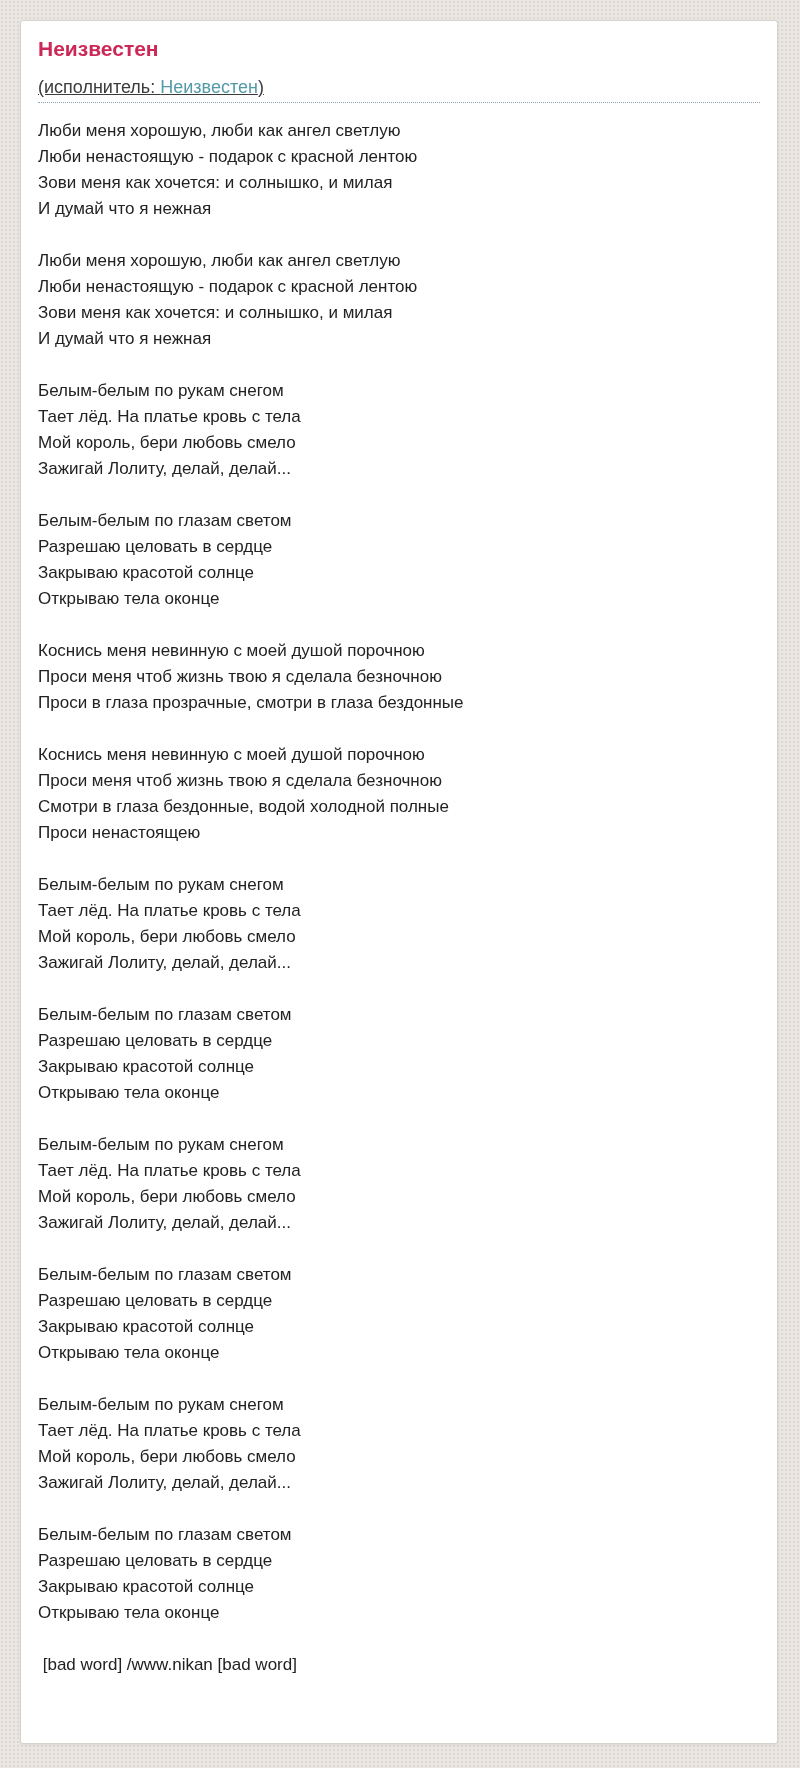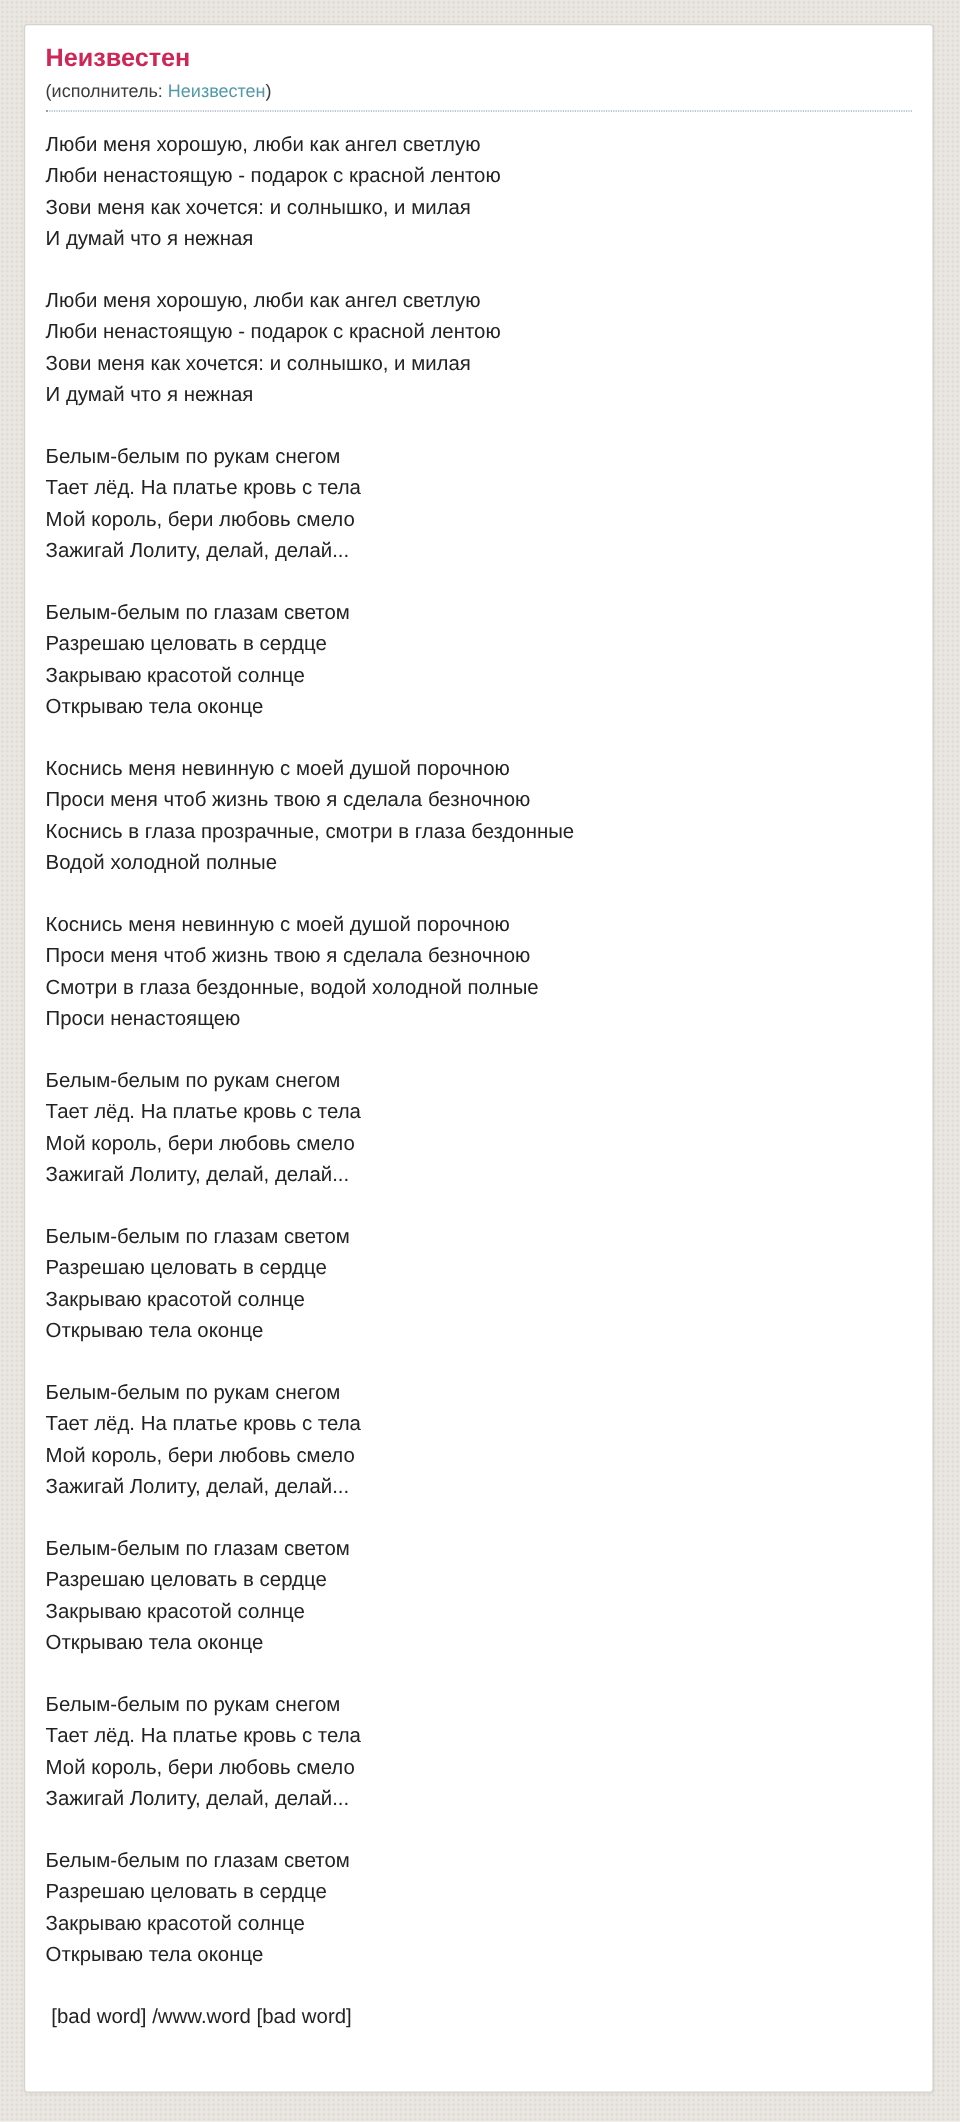--- a/index.html
+++ b/index.html
@@ -33,26 +33,27 @@
     padding:15px 17px 30px 17px;
     min-height:1724px;
   }
   .song-title{
     font-size:21px;
     font-weight:bold;
     line-height:26px;
     color:var(--title-color);
   }
   .artist-line{
-    font-size:15px;
+    font-size:18px;
     line-height:18px;
     color:var(--muted-color);
-    margin-top:6px;
+    margin-top:16px;
     padding-bottom:6px;
     border-bottom:1px dotted var(--divider-color);
+    text-decoration:underline;
   }
   .artist-link{
     color:var(--link-color);
     text-decoration:none;
     cursor:pointer;
   }
   .lyrics{
     margin-top:15px;
     font-size:17px;
     line-height:26px;
@@ -90,22 +91,21 @@
       </div>
       <div class="stanza">
         <div class="line">Белым-белым по глазам светом</div>
         <div class="line">Разрешаю целовать в сердце</div>
         <div class="line">Закрываю красотой солнце</div>
         <div class="line">Открываю тела оконце</div>
       </div>
       <div class="stanza">
         <div class="line">Коснись меня невинную с моей душой порочною</div>
         <div class="line">Проси меня чтоб жизнь твою я сделала безночною</div>
-        <div class="line">Коснись в глаза прозрачные, смотри в глаза бездонные</div>
-        <div class="line">Водой холодной полные</div>
+        <div class="line">Проси в глаза прозрачные, смотри в глаза бездонные</div>
       </div>
       <div class="stanza">
         <div class="line">Коснись меня невинную с моей душой порочною</div>
         <div class="line">Проси меня чтоб жизнь твою я сделала безночною</div>
         <div class="line">Смотри в глаза бездонные, водой холодной полные</div>
         <div class="line">Проси ненастоящею</div>
       </div>
       <div class="stanza">
         <div class="line">Белым-белым по рукам снегом</div>
         <div class="line">Тает лёд. На платье кровь с тела</div>
@@ -138,15 +138,15 @@
       </div>
       <div class="stanza">
         <div class="line">Белым-белым по глазам светом</div>
         <div class="line">Разрешаю целовать в сердце</div>
         <div class="line">Закрываю красотой солнце</div>
         <div class="line">Открываю тела оконце</div>
       </div>
     </div>
 
   <div class="lyrics lyrics-footer">
-      <div class="line"> [bad word] /www.word [bad word]</div>
+      <div class="line"> [bad word] /www.nikan [bad word]</div>
     </div>
 </div>
 
 </body></html>

